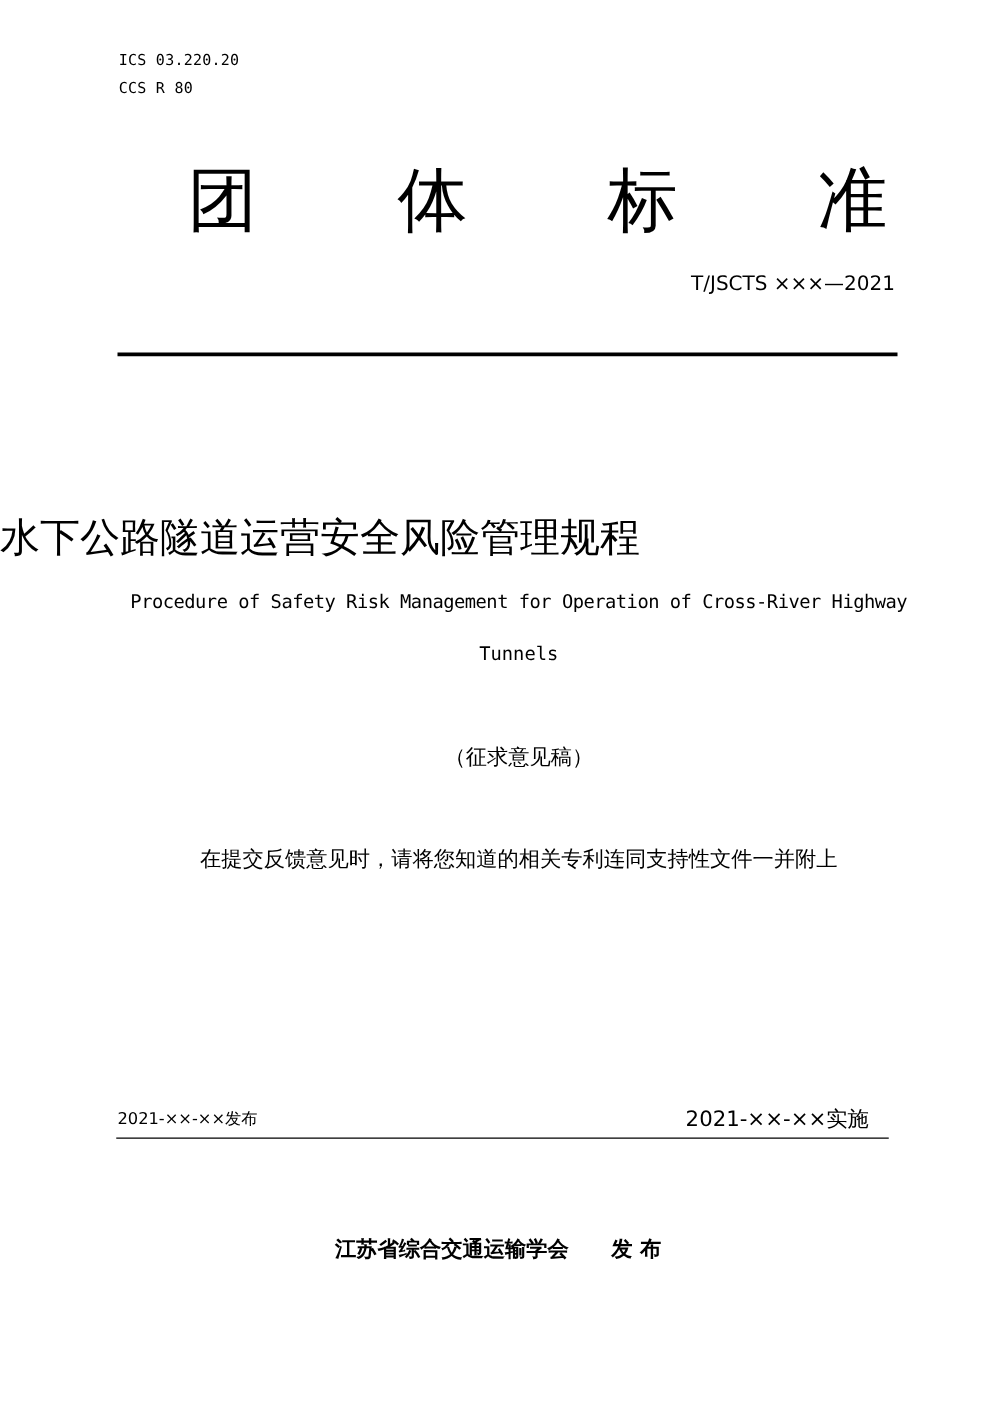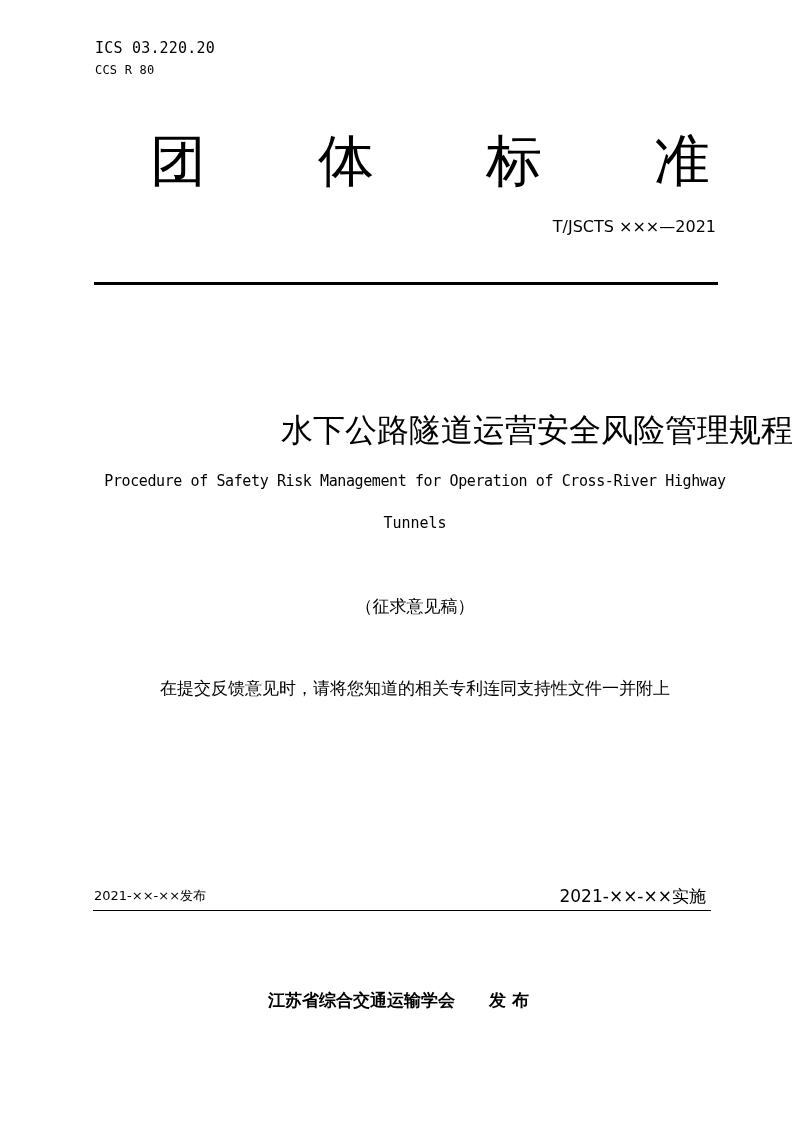--- a/index.html
+++ b/index.html
@@ -1,30 +1,30 @@
 <!DOCTYPE html>
 <html><head>
   <meta charset="utf-8">
   <style>
     html, body { margin: 0; padding: 0; background: #ffffff; }
     body { width: 793px; height: 1122px; position: relative; overflow: hidden; color: #000; font-family: "DejaVu Sans", sans-serif; }
     .abs { position: absolute; }
     .mono { font-family: "DejaVu Sans Mono", "Liberation Mono", monospace; }
-    .ics { left: 95px; top: 40px; font-size: 15px; line-height: 16px; letter-spacing: 0.2px; }
+    .ics { left: 95px; top: 40px; font-size: 12px; line-height: 16px; letter-spacing: 0.2px; }
     .ccs { left: 95px; top: 62px; font-size: 12px; line-height: 16px; letter-spacing: 0.2px; text-align: center; }
     .std-title { left: 150px; top: 128px; width: 560px; height: 66px; display: flex; justify-content: space-between; font-size: 56px; line-height: 66px; }
     .std-code { right: 77px; top: 217px; font-size: 16px; line-height: 20px; }
     .rule-thick { left: 94px; top: 282px; width: 624px; height: 3px; background: #000; }
-    .title-cn { left: 0; width: 793px; top: 408px; text-align: right; font-size: 32px; line-height: 44px; }
+    .title-cn { left: 0; width: 793px; top: 408px; text-align: left; font-size: 32px; line-height: 44px; }
     .title-en-1 { left: 0; width: 830px; top: 470px; text-align: center; font-size: 16px; line-height: 22px; white-space: nowrap; }
     .title-en-2 { left: 0; width: 830px; top: 512px; text-align: center; font-size: 16px; line-height: 22px; }
     .draft { left: 0; width: 830px; top: 595px; text-align: center; font-size: 17px; line-height: 22px; }
     .notice { left: 0; width: 830px; top: 677px; text-align: center; font-size: 17px; line-height: 22px; }
     .date-pub { left: 94px; top: 885px; font-size: 13px; line-height: 22px; }
-    .date-impl { right: 87px; top: 885px; font-size: 17px; line-height: 22px; text-align: right; }
+    .date-impl { right: 98px; top: 885px; font-size: 17px; line-height: 22px; text-align: right; }
     .rule-thin { left: 93px; top: 910px; width: 618px; height: 1px; background: #000; }
     .issuer { left: 268px; top: 989px; font-size: 17px; line-height: 22px; white-space: pre; font-weight: bold; }
   </style>
 </head>
 <body>
 
 <div class="abs ics mono">ICS 03.220.20</div>
 <div class="abs ccs mono">CCS R 80</div>
 
 <div class="abs std-title">

